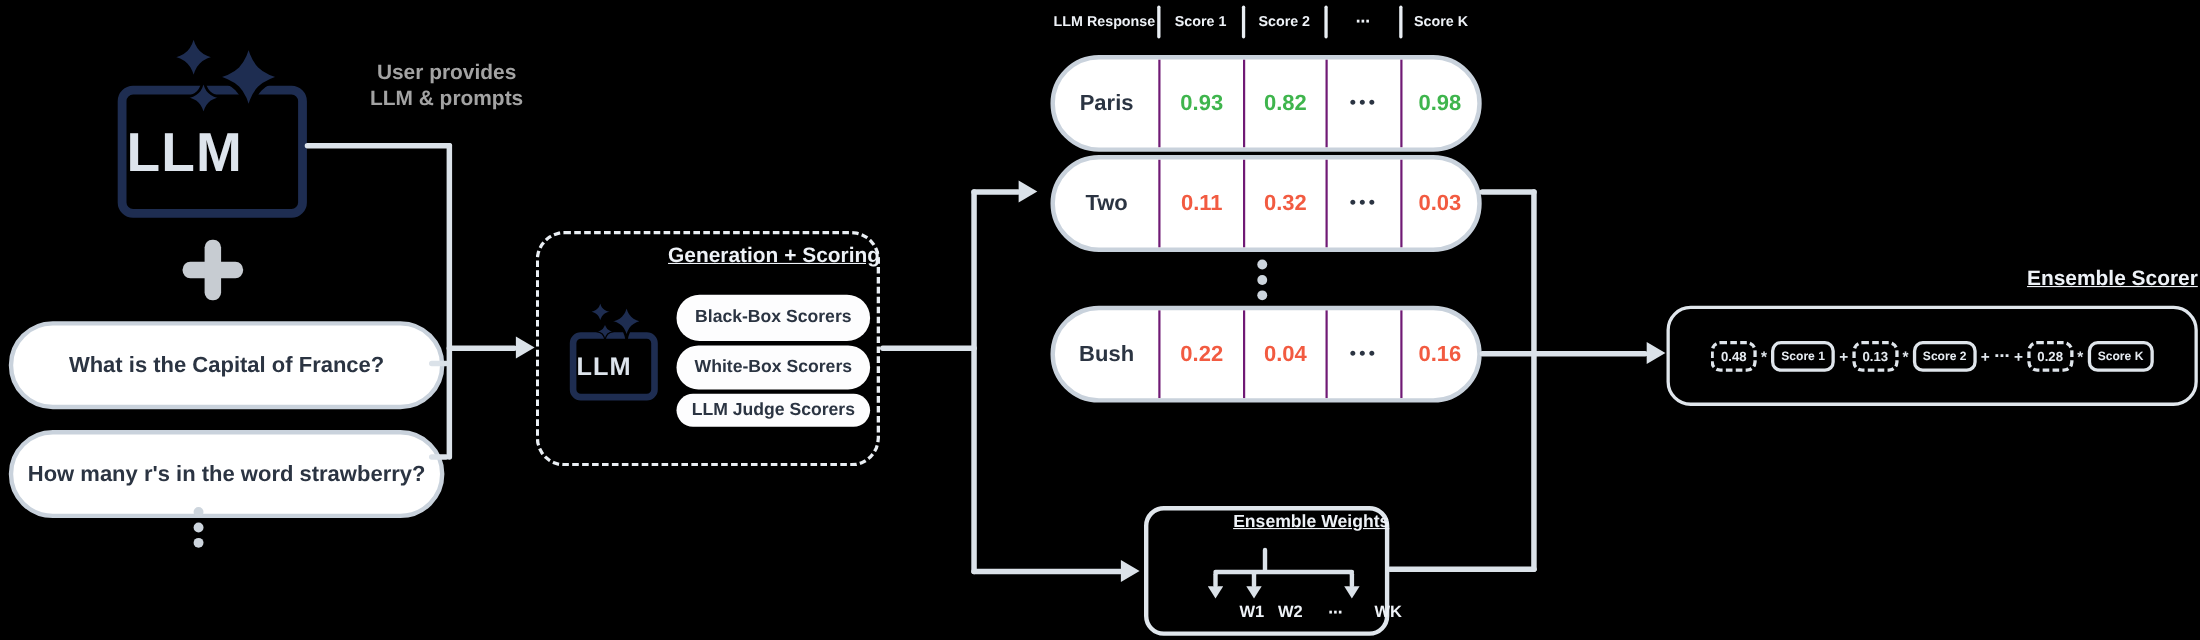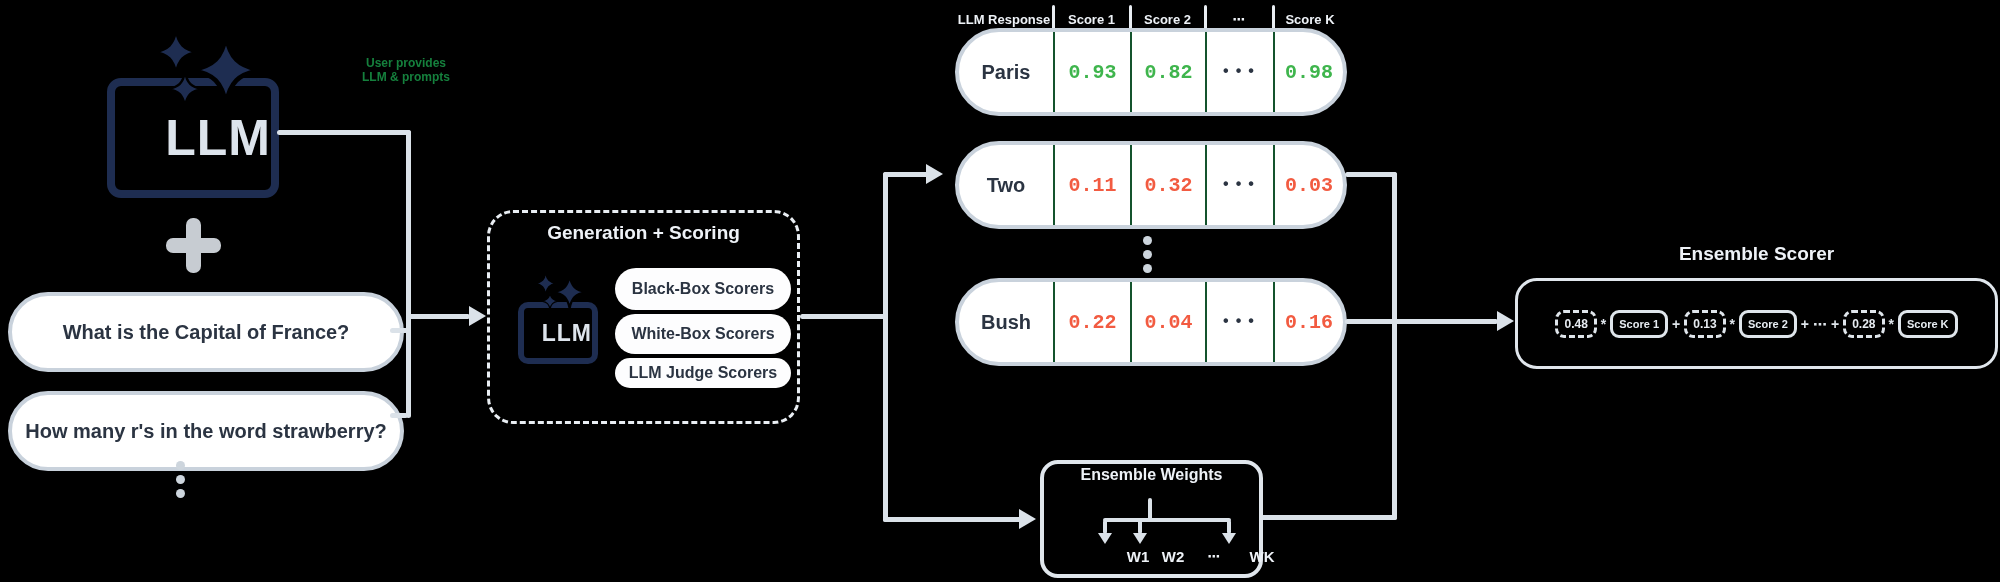--- a/index.html
+++ b/index.html
@@ -7,64 +7,64 @@
           font-family:"Liberation Sans","DejaVu Sans",sans-serif;}
   .abs{position:absolute;}
   
   .line{position:absolute;background:var(--line,#dbe2e9);border-radius:3px;}
   .arrow-right{position:absolute;width:0;height:0;border-top:10px solid transparent;
                border-bottom:10px solid transparent;border-left:17px solid var(--line,#dbe2e9);}
   .arrow-down{position:absolute;width:0;height:0;border-left:7px solid transparent;
               border-right:7px solid transparent;border-top:11px solid var(--line,#dbe2e9);}
   
   .navy-box{position:absolute;box-sizing:border-box;border:8px solid var(--navy,#1e2d51);
-            border-radius:14px;display:flex;align-items:center;justify-content:flex-end;}
+            border-radius:14px;display:flex;align-items:center;justify-content:flex-start;}
   .navy-box .llm-label{color:#dde4ec;font-weight:bold;letter-spacing:1px;}
   
   .pill{position:absolute;box-sizing:border-box;background:#fff;
         border:4px solid var(--pill_border,#c9d2dc);border-radius:46px;
         display:flex;align-items:center;justify-content:center;text-align:center;
         color:var(--dark_text,#2b3442);font-weight:bold;font-size:20px;line-height:1.25;
         padding:0 16px;}
   .vdots{position:absolute;display:flex;flex-direction:column;gap:5px;}
   .vdots i{width:9px;height:9px;border-radius:50%;background:#cdd5dd;}
   
   .dashed-frame{position:absolute;box-sizing:border-box;border:3px dashed #e9eef3;border-radius:26px;}
-  .frame-title{position:absolute;text-align:center;color:var(--light_text,#eef2f7);font-weight:bold;}
+  .frame-title{position:absolute;text-align:right;color:var(--light_text,#eef2f7);font-weight:bold;text-decoration:underline;}
   .scorer-pill{position:absolute;box-sizing:border-box;background:#fdfdfe;border-radius:21px;
                display:flex;align-items:center;justify-content:center;
                color:var(--dark_text,#2b3442);font-weight:600;font-size:16px;}
   
   .thead{position:absolute;display:grid;grid-template-columns:98px 77px 75px 68px 74px;
          color:var(--light_text,#eef2f7);font-weight:bold;font-size:13px;line-height:1.15;}
   .thead .hc{display:flex;align-items:center;justify-content:center;text-align:center;}
   .hsep{position:absolute;width:3px;height:30px;background:#e9eef3;border-radius:2px;}
   .trow{position:absolute;box-sizing:border-box;width:392px;height:88px;background:#fff;
         border:4px solid var(--pill_border,#c9d2dc);border-radius:44px;overflow:hidden;
         display:grid;grid-template-columns:94px 77px 75px 68px 70px;}
   .trow .tc{display:flex;align-items:center;justify-content:center;
             font-weight:bold;font-size:20px;}
-  .trow .tc + .tc{border-left:2px solid #14532d;font-family:Liberation Mono, monospace;}
+  .trow .tc + .tc{border-left:2px solid #701a75;}
   .resp{color:var(--dark_text,#2b3442);}
   .val-pos{color:var(--positive,#3fb54d);}
   .val-neg{color:var(--negative,#f25b41);}
   .cdots{color:var(--dark_text,#2b3442) !important;font-size:16px !important;letter-spacing:3px;}
   
   .light-frame{position:absolute;box-sizing:border-box;border:4px solid #e0e6ec;border-radius:20px;}
   .wlabel{position:absolute;transform:translateX(-50%);color:var(--light_text,#eef2f7);
           font-weight:bold;font-size:15px;margin-left:33px;}
   
   .formula{position:absolute;display:flex;align-items:center;justify-content:center;gap:4px;
            box-sizing:border-box;padding:0 8px;}
   .wbox{box-sizing:border-box;border:3px dashed #dfe5eb;border-radius:9px;padding:4px 6px;
         color:#e6ebf1;font-weight:bold;font-size:12px;white-space:nowrap;}
   .sbox{box-sizing:border-box;border:3px solid #dfe5eb;border-radius:9px;padding:5px 6px;
         color:#e6ebf1;font-weight:bold;font-size:11px;white-space:nowrap;}
   .op{color:#dfe5eb;font-weight:bold;font-size:14px;}
-  .annotation{white-space:pre-line;text-align:center;color:#15803d;font-weight:bold;font-size:12px;line-height:1.2;}
+  .annotation{white-space:pre-line;text-align:center;color:#a3a3a3;font-weight:bold;font-size:19px;line-height:1.2;}
   .plusbar{position:absolute;background:#c7ccd2;border-radius:7px;}
   .spark{fill:var(--navy,#1e2d51);stroke:#000;stroke-width:7px;}
 </style>
 </head>
 <body>
 
 <div class="canvas">
 
   <svg width="0" height="0" style="position:absolute">
       <defs>
@@ -145,21 +145,21 @@
     <div class="hc">Score 1</div>
     <div class="hc">Score 2</div>
     <div class="hc">⋯</div>
     <div class="hc">Score K</div>
   </div>
   <div class="hsep" style="left:1052px;top:5px;"></div>
   <div class="hsep" style="left:1129px;top:5px;"></div>
   <div class="hsep" style="left:1204px;top:5px;"></div>
   <div class="hsep" style="left:1272px;top:5px;"></div>
 
-  <div class="trow" style="left:955px;top:28px;">
+  <div class="trow" style="left:955px;top:50px;">
     <div class="tc resp">Paris</div>
     <div class="tc val-pos">0.93</div>
     <div class="tc val-pos">0.82</div>
     <div class="tc cdots">•••</div>
     <div class="tc val-pos">0.98</div>
   </div>
   <div class="trow" style="left:955px;top:141px;">
     <div class="tc resp">Two</div>
     <div class="tc val-neg">0.11</div>
     <div class="tc val-neg">0.32</div>

